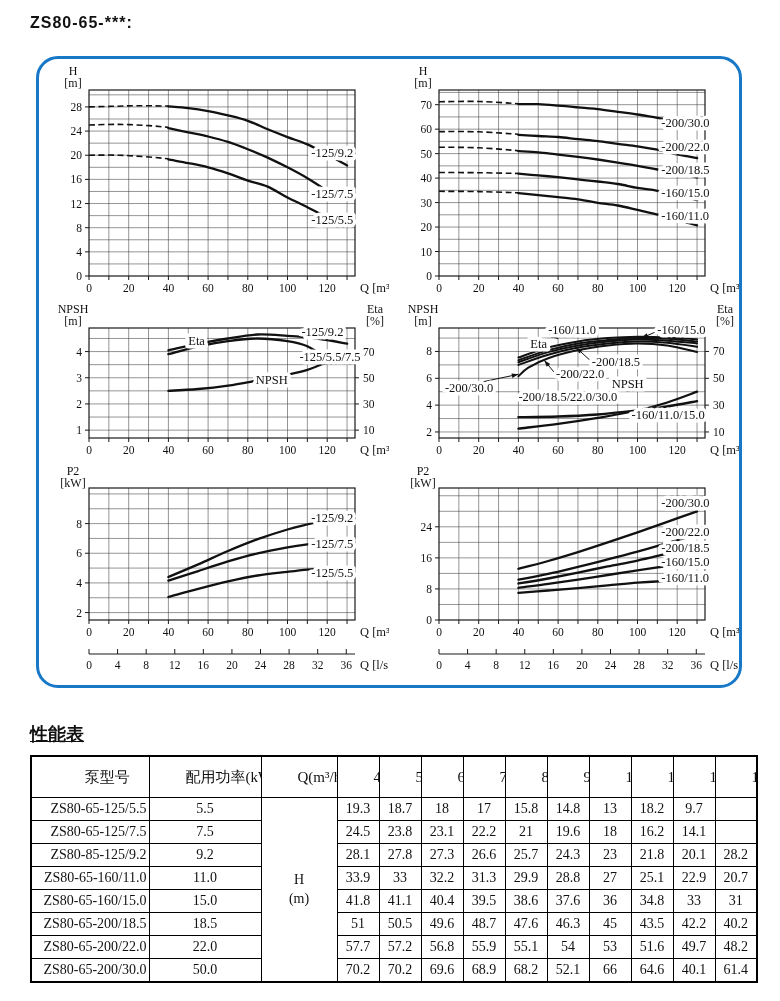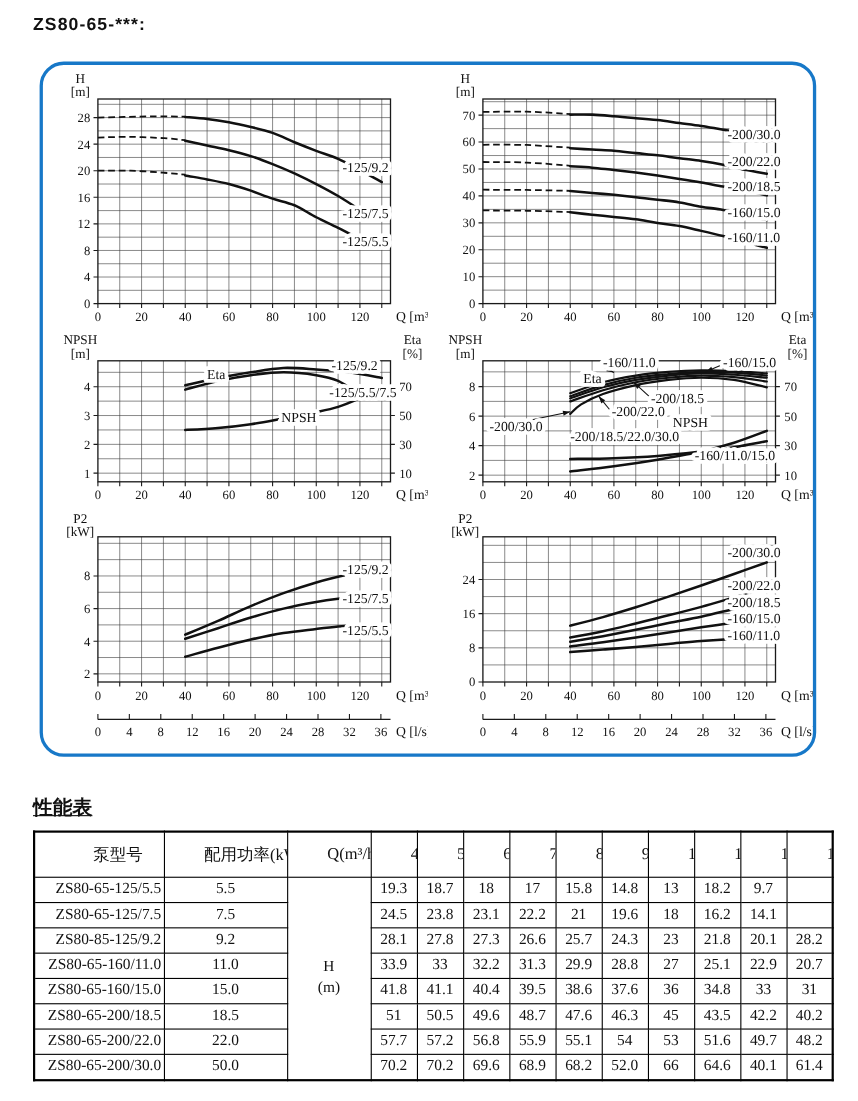--- a/index.html
+++ b/index.html
@@ -664,20 +664,20 @@
         <td>48.2</td>
       </tr>
       <tr>
         <td class="model">ZS80-65-200/30.0</td>
         <td>50.0</td>
         <td>70.2</td>
         <td>70.2</td>
         <td>69.6</td>
         <td>68.9</td>
         <td>68.2</td>
-        <td>52.0</td>
+        <td>52.1</td>
         <td>66</td>
         <td>64.6</td>
         <td>40.1</td>
         <td>61.4</td>
       </tr>
     </tbody>
 </table>
 
 </body></html>

